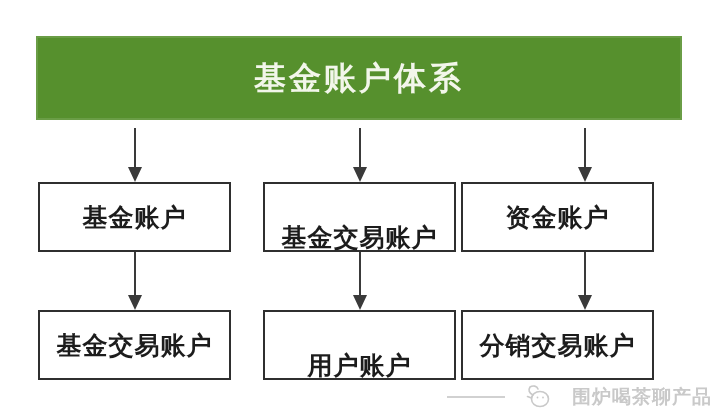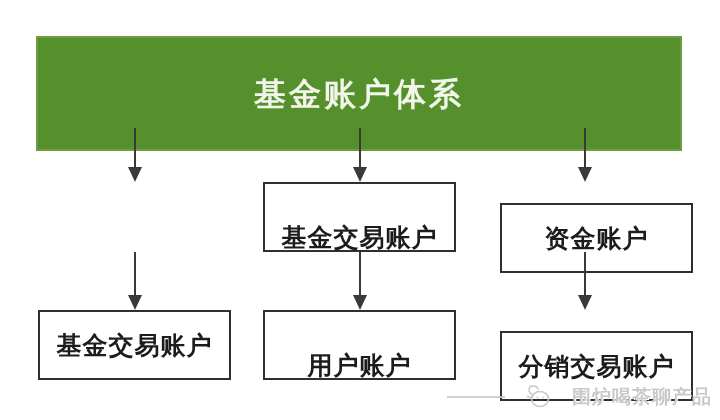--- a/index.html
+++ b/index.html
@@ -13,21 +13,21 @@
     width: 720px;
     height: 420px;
     background: var(--background, #ffffff);
     overflow: hidden;
   }
   .header-banner {
     position: absolute;
     left: 36px;
     top: 36px;
     width: 646px;
-    height: 115px;
+    height: 84px;
     background: var(--header-bg, #56902d);
     display: flex;
     align-items: center;
     justify-content: center;
     box-shadow: inset 0 0 0 2px rgba(255,255,255,0.12);
   }
   .header-banner .title {
     color: var(--header-text, #f2f6ea);
     font-size: 32px;
     font-weight: bold;
@@ -50,21 +50,21 @@
     font-size: 25px;
     font-weight: bold;
     letter-spacing: 1px;
     line-height: 1;
     white-space: nowrap;
   }
   .row-mid { top: 182px; }
   .row-bottom { top: 310px; }
   .col-1 { left: 38px; }
   .col-2 { left: 263px; align-items: flex-end; }
-  .col-3 { left: 500px; margin-top: 21px; }
+  .col-3 { left: 461px; }
 
   .arrow {
     position: absolute;
     width: 14px;
     display: flex;
     flex-direction: column;
     align-items: center;
   }
   .arrow .shaft {
     width: 2px;
@@ -128,20 +128,23 @@
   </div>
   <div class="arrow arrow-top a-col-2">
     <div class="shaft"></div>
     <div class="head"></div>
   </div>
   <div class="arrow arrow-top a-col-3">
     <div class="shaft"></div>
     <div class="head"></div>
   </div>
 
+  <div class="node row-mid col-1">
+    <span class="label">基金账户</span>
+  </div>
   <div class="node row-mid col-2">
     <span class="label">基金交易账户</span>
   </div>
   <div class="node row-mid col-3">
     <span class="label">资金账户</span>
   </div>
 
   <div class="arrow arrow-mid a-col-1">
     <div class="shaft"></div>
     <div class="head"></div>

